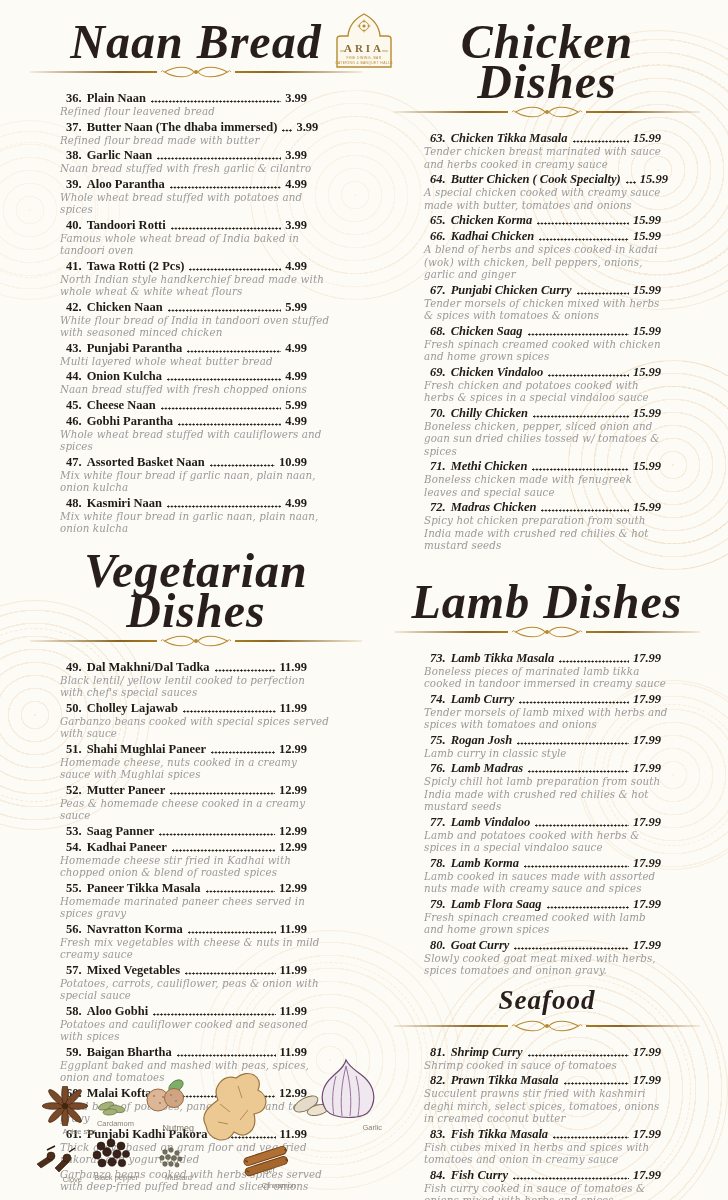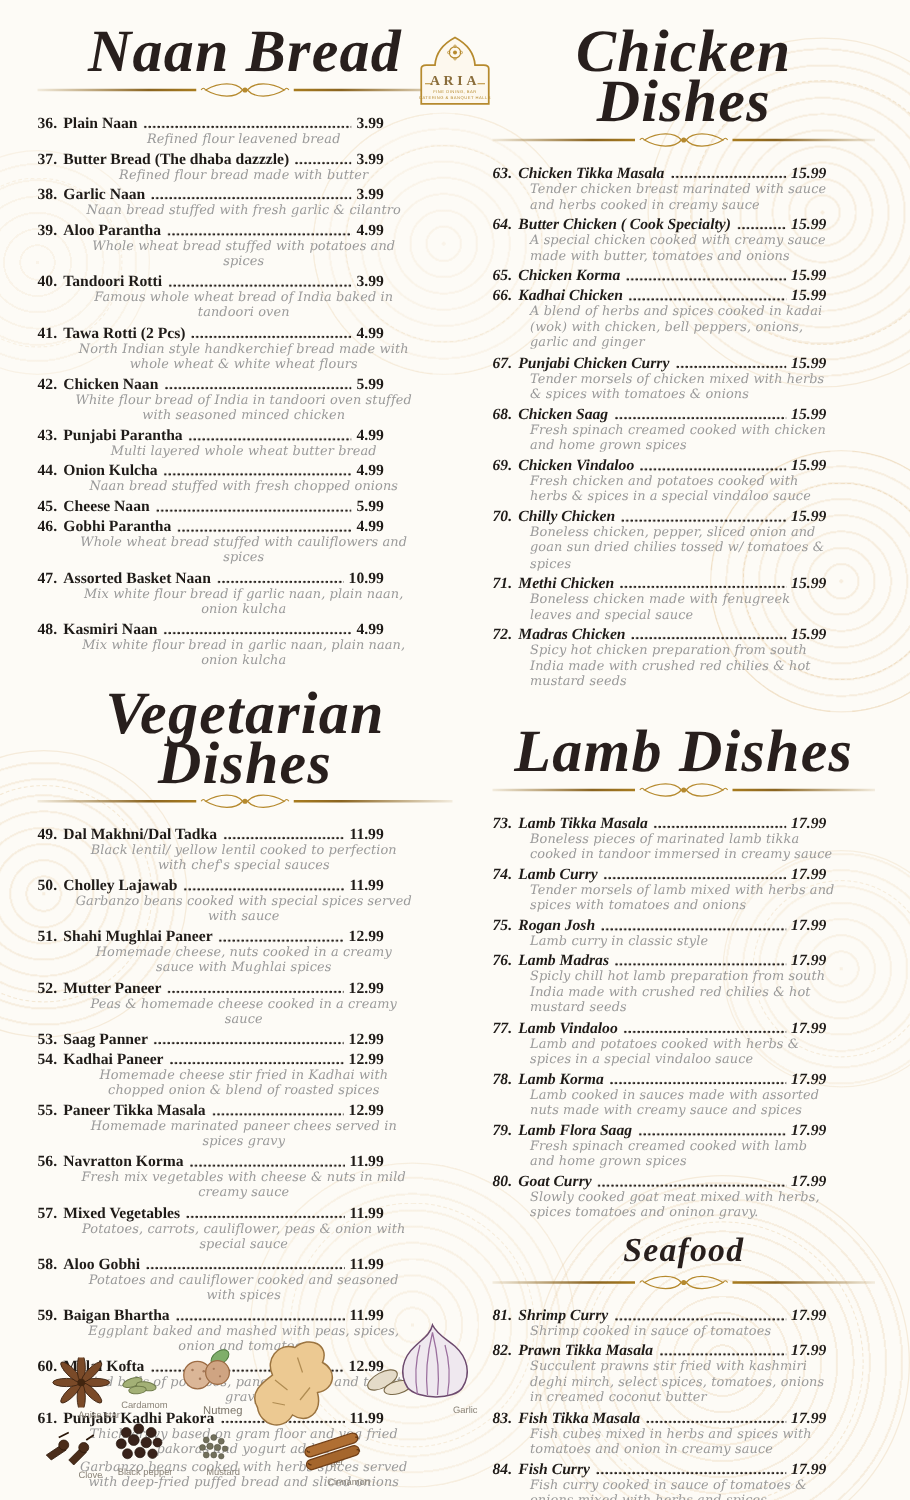--- a/index.html
+++ b/index.html
@@ -28,21 +28,21 @@
   .pat3 { left: -80px;  top: 600px; width: 230px; height: 230px; }
   .pat4 { left: 200px;  top: 930px; width: 260px; height: 260px; opacity:.8;}
   .pat5 { right: 0px;   top: 940px; width: 300px; height: 300px; }
   .pat6 { left: 250px;  top: 90px;  width: 210px; height: 210px; opacity:.6;}
   .pat7 { left: -60px;  top: 120px; width: 180px; height: 180px; opacity:.6;}
   .pat8 { right: -40px; top: 680px; width: 190px; height: 190px; opacity:.8;}
 
   .content { position: relative; z-index: 1; }
 
   
-  .logo { position: absolute; left: 332px; top: 27px; width: 64px; height: 58px; z-index: 2; }
+  .logo { position: absolute; left: 332px; top: 11px; width: 64px; height: 58px; z-index: 2; }
   .logo svg { width: 100%; height: 100%; }
   .logo-aria { font-family: "Liberation Serif", serif; font-size: 11px; font-weight: 700;
                letter-spacing: 3px; fill: #8a6d3b; }
   .logo-tag  { font-family: "Liberation Sans", sans-serif; font-size: 3.3px;
                letter-spacing: .4px; fill: #b68a2e; }
 
   
   .col { position: absolute; top: 22px; }
   .col-left  { left: 30px;  width: 332px; }
   .col-right { left: 394px; width: 306px; }
@@ -63,39 +63,39 @@
   .flourish { width: 74px; height: 16px; flex: 0 0 auto; margin: 0 2px; }
 
   
   .items { padding-top: 2px; }
   .item { margin-bottom: 2px; }
   .item-line { display: flex; align-items: baseline; }
   .col-left  .item-line { width: 277px; }
   .col-right .item-line { width: 267px; font-style: italic; }
   .num {
     font-weight: 700; font-size: 12.5px; line-height: 14px; color: #1f1b18;
-    margin-right: 5px; white-space: nowrap;
+    margin-right: 5px; white-space: nowrap; margin-left: 36px;
   }
   .nm {
     font-weight: 700; font-size: 12.5px; line-height: 14px; color: #1f1b18;
     white-space: nowrap;
   }
   .leader {
     flex: 1; align-self: flex-end; height: 3px; margin: 0 4px 2px 5px;
     background-image: radial-gradient(circle at 1.3px 1.5px, #241e1a 0.9px, transparent 1.2px);
     background-size: 3.6px 3px; background-repeat: repeat-x; background-position: left bottom;
     min-width: 10px;
   }
   .price { font-weight: 700; font-size: 12.5px; line-height: 14px; color: #1f1b18; white-space: nowrap; }
   .desc {
     font-family: "DejaVu Serif", serif; font-style: italic;
     font-size: 10.3px; line-height: 12.5px; color: #9a9a9a;
     padding-left: 30px; letter-spacing: .1px;
   }
-  .col-left  .desc { width: 300px; text-align: center; }
+  .col-left  .desc { width: 300px; }
   .col-right .desc { width: 274px; }
 
   .sec-veg     { margin-top: 16px; }
   .sec-lamb    { margin-top: 30px; }
   .sec-seafood { margin-top: 8px; }
 
   
   .spices { position: absolute; left: 30px; top: 1058px; width: 355px; height: 142px; z-index: 1; }
   .spice { position: absolute; text-align: right; }
   .spice svg { display: block; margin: 0 auto; }
@@ -167,21 +167,21 @@
                 <span class="num">36.</span>
                 <span class="nm">Plain Naan</span>
                 <span class="leader"></span>
                 <span class="price">3.99</span>
               </div>
               <div class="desc">Refined flour leavened bread</div>
             </div>
             <div class="item">
               <div class="item-line">
                 <span class="num">37.</span>
-                <span class="nm">Butter Bread (The dhaba dazzzle)</span>
+                <span class="nm">Butter Naan (The dhaba immersed)</span>
                 <span class="leader"></span>
                 <span class="price">3.99</span>
               </div>
               <div class="desc">Refined flour bread made with butter</div>
             </div>
             <div class="item">
               <div class="item-line">
                 <span class="num">38.</span>
                 <span class="nm">Garlic Naan</span>
                 <span class="leader"></span>

